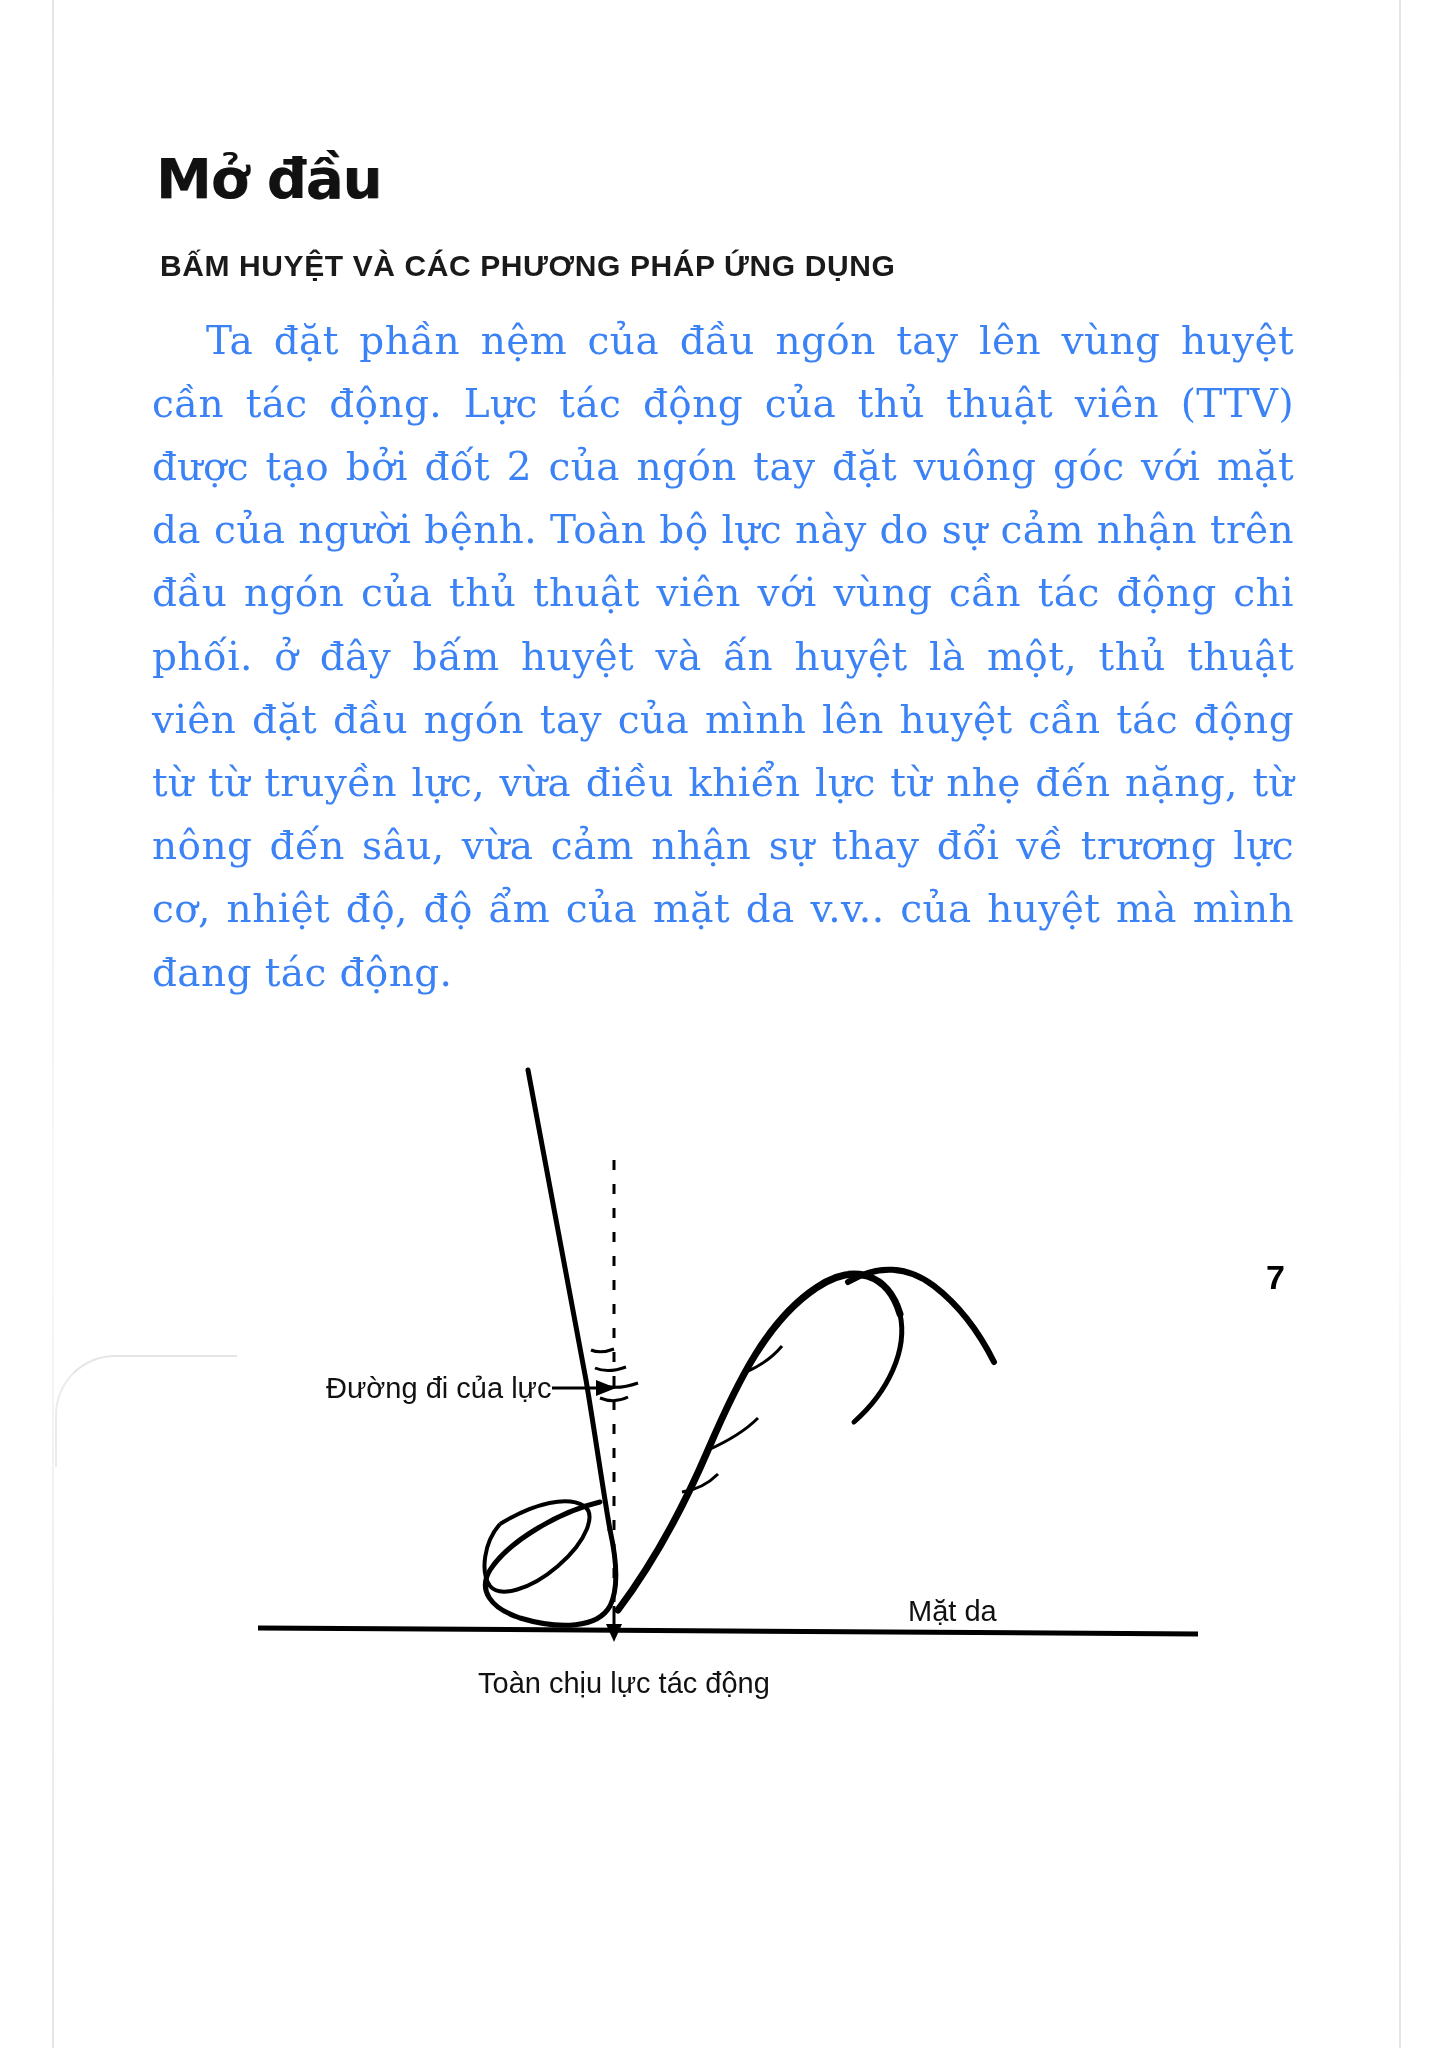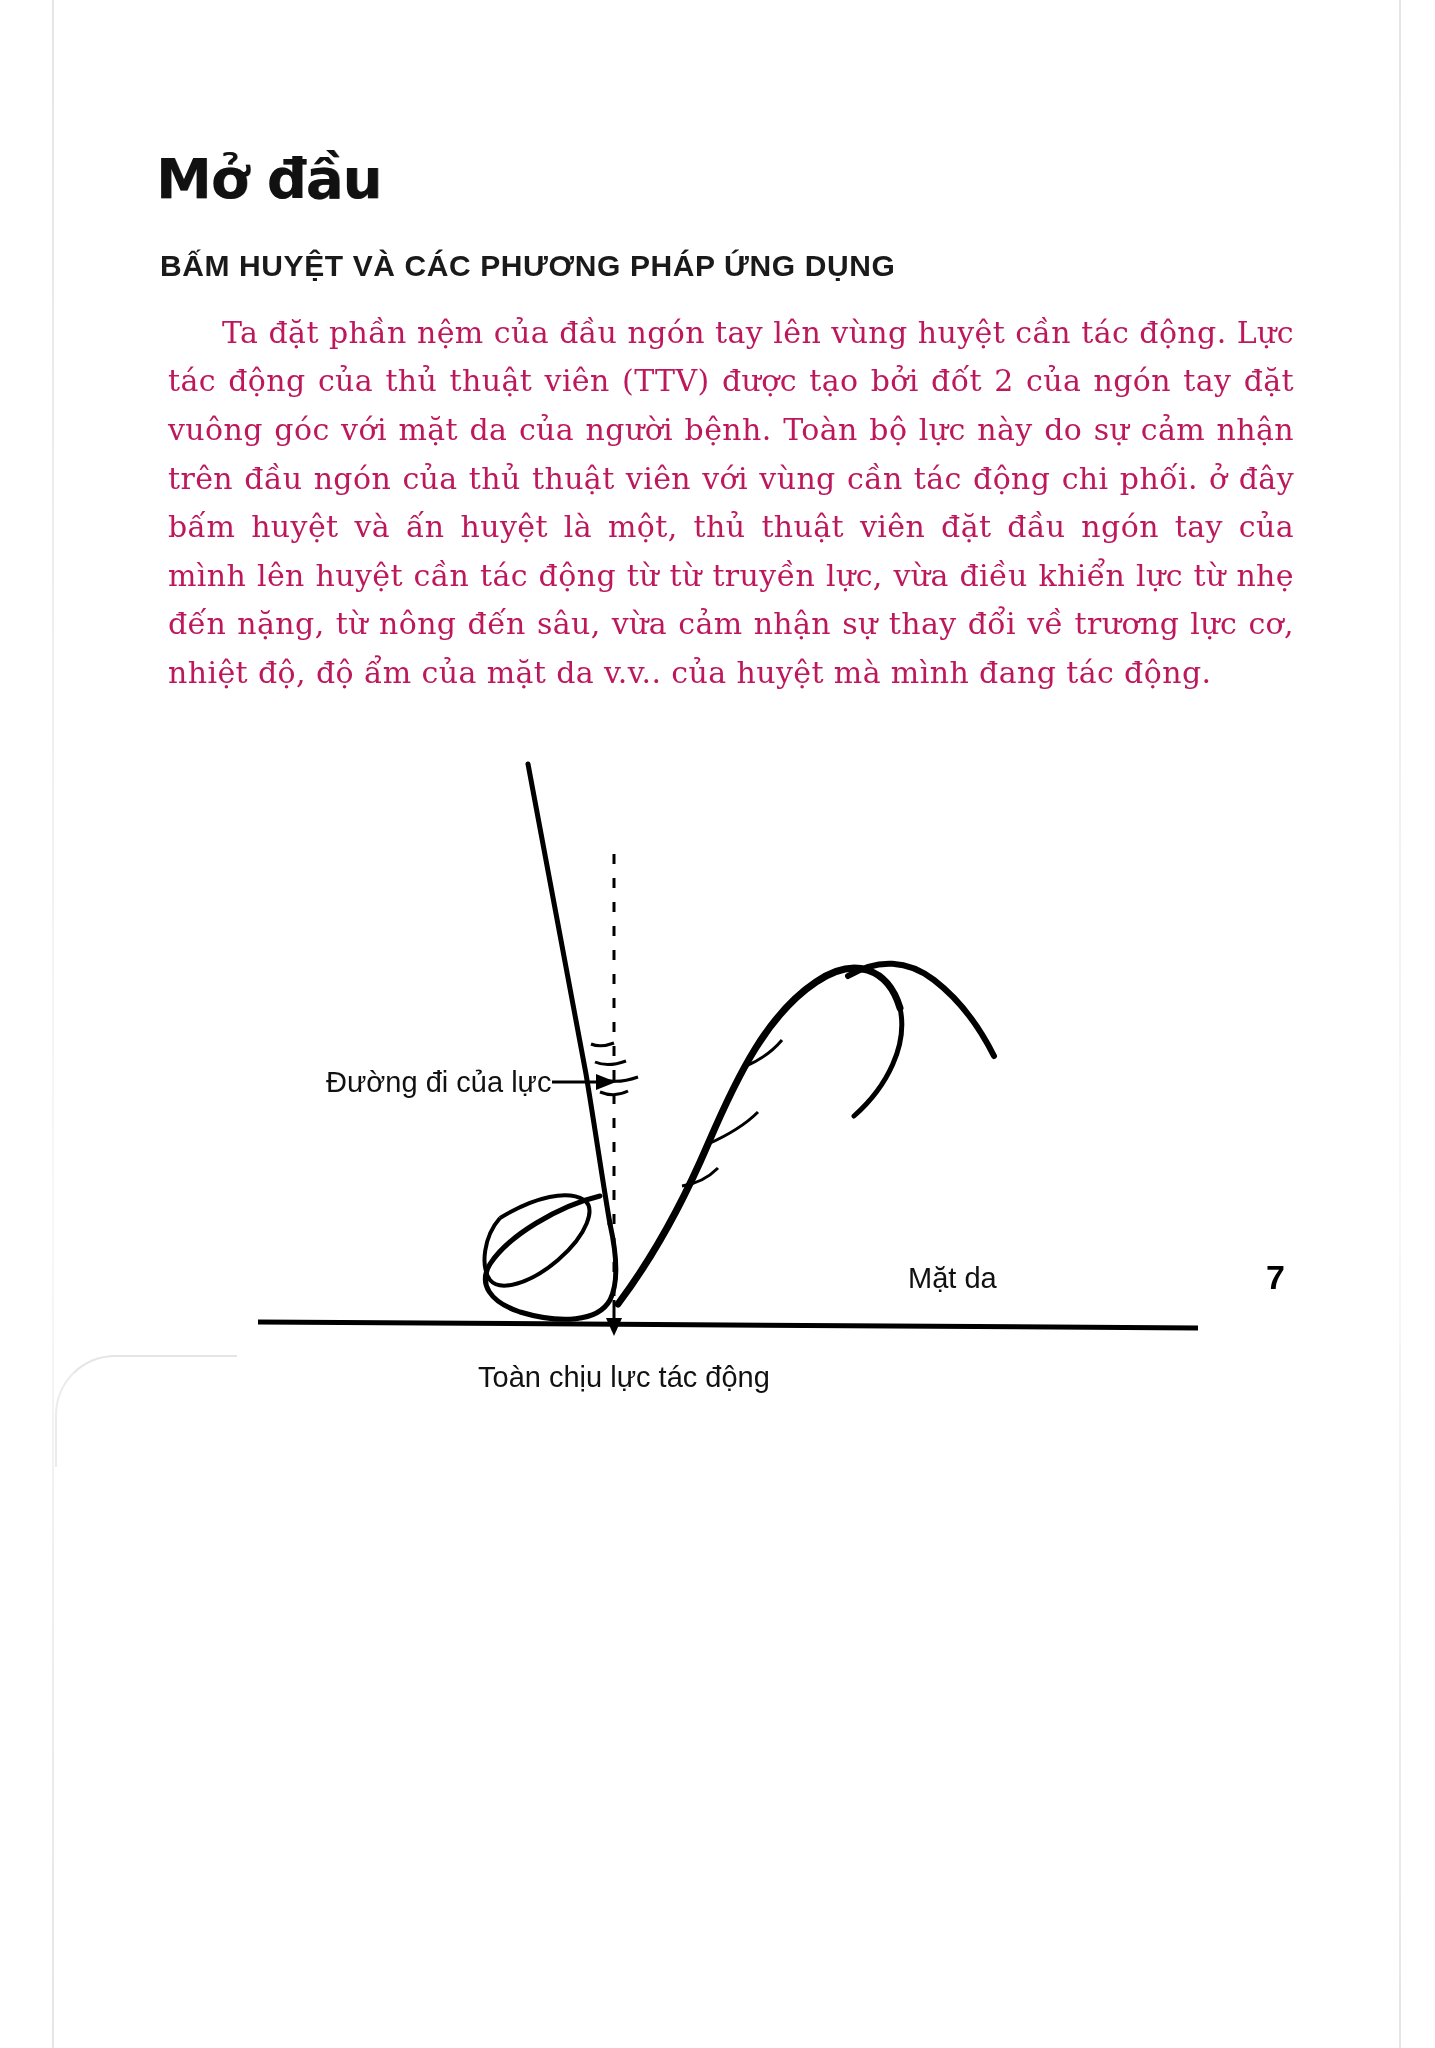--- a/index.html
+++ b/index.html
@@ -75,28 +75,28 @@
     font-family: "Liberation Sans", sans-serif;
     font-size: 30px;
     letter-spacing: 0.6px;
     color: #1a1a1a;
     margin: 0 0 26px 12px;
     white-space: nowrap;
   }
 
   .body-text {
     font-family: "DejaVu Serif", serif;
-    font-size: 30px;
+    font-size: 39px;
     line-height: 1.62;
     text-align: justify;
     text-justify: inter-word;
     letter-spacing: 0.4px;
-    margin: 0 14px 0 20px;
+    margin: 0 14px 0 4px;
     text-indent: 54px;
-    color: #be185d;
+    color: #3b82f6;
   }
 
   .figure {
     position: relative;
     width: 1160px;
     height: 700px;
     margin-top: 46px;
   }
 
   .figure svg {
@@ -107,21 +107,21 @@
 
   .fig-label {
     position: absolute;
     font-family: "Liberation Sans", sans-serif;
     font-size: 29px;
     color: #111111;
     white-space: nowrap;
     text-align: center;
   }
   .label-force { left: 178px; top: 322px; }
-  .label-skin  { left: 760px; top: 518px; }
+  .label-skin  { left: 760px; top: 545px; }
   .label-point { left: 330px; top: 617px; }
 
   .page-number {
     position: absolute;
     right: 150px;
     bottom: 170px;
     font-family: "Liberation Sans", sans-serif;
     font-weight: bold;
     font-size: 34px;
     color: #000000;

